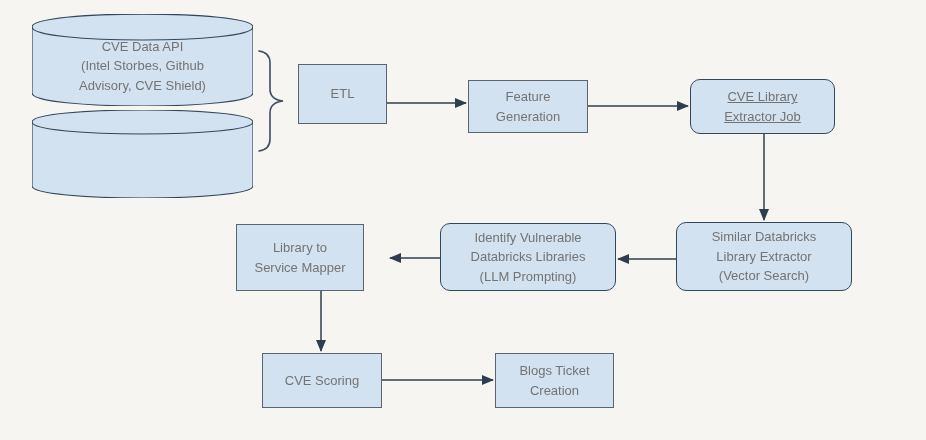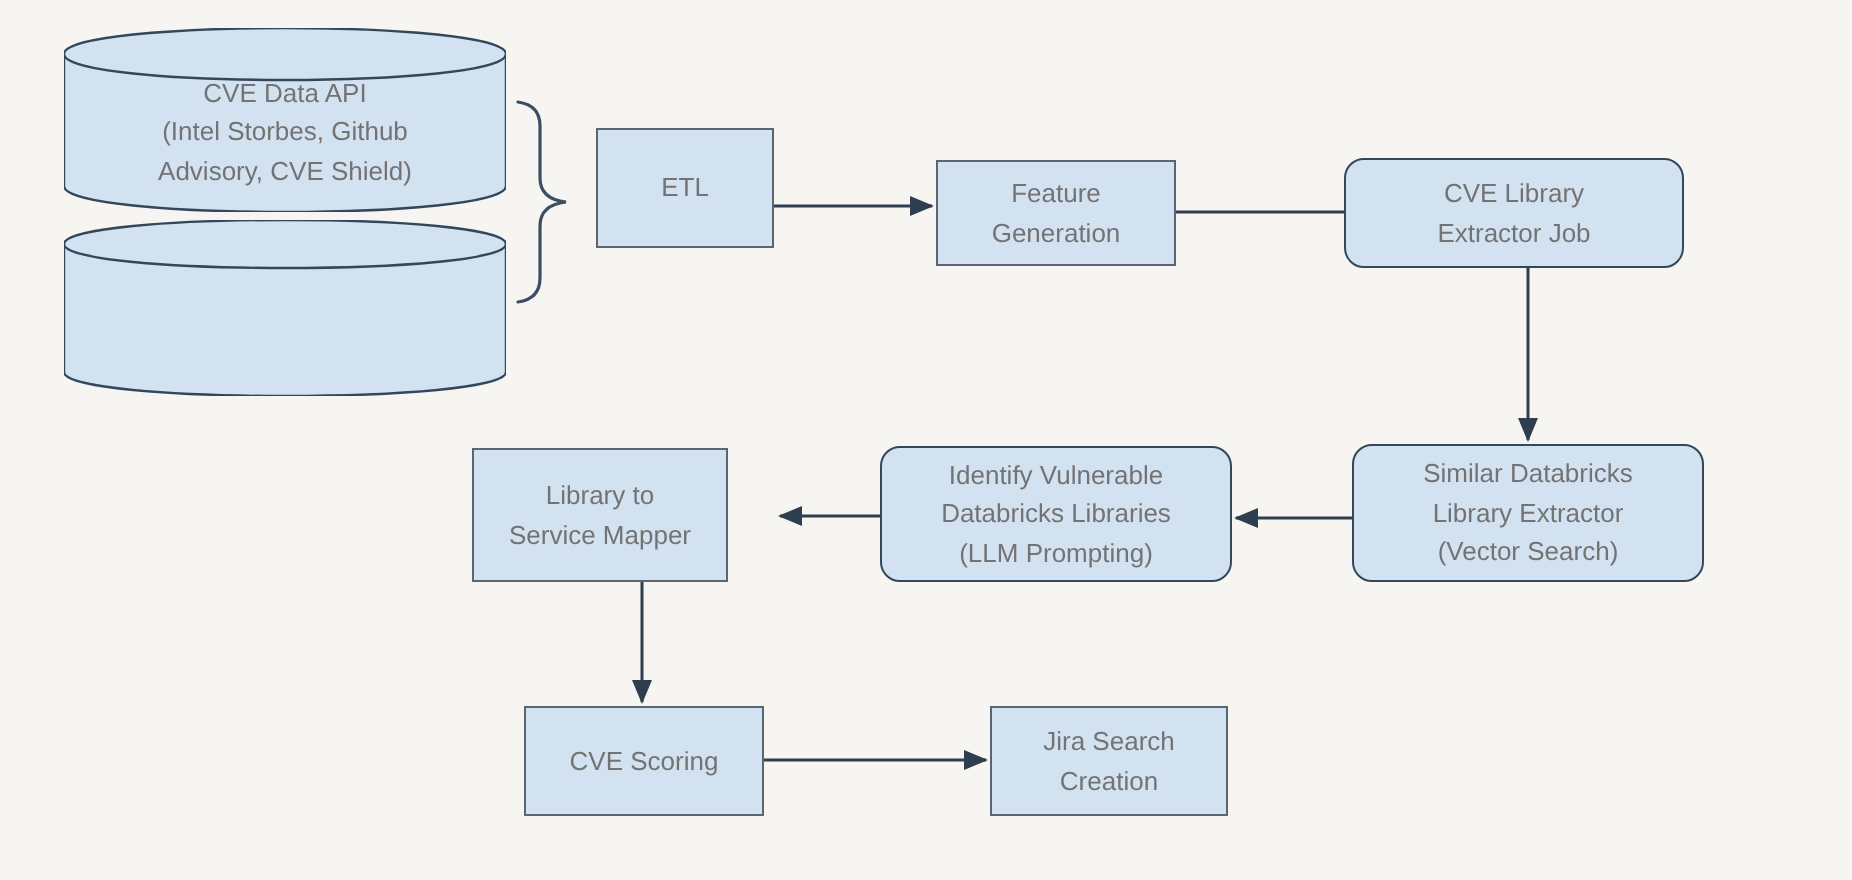--- a/index.html
+++ b/index.html
@@ -98,21 +98,21 @@
 
   <div class="node rect" style="left:298px; top:64px; width:89px; height:60px;">
     <div class="label">ETL</div>
   </div>
 
   <div class="node rect" style="left:468px; top:80px; width:120px; height:53px;">
     <div class="label">Feature
 Generation</div>
   </div>
 
-  <div class="node rounded" style="left:672px; top:79px; width:170px; height:55px;">
+  <div class="node rounded" style="left:690px; top:79px; width:145px; height:55px;text-decoration:underline;">
     <div class="label">CVE Library
 Extractor Job</div>
   </div>
 
   <div class="node rounded" style="left:676px; top:222px; width:176px; height:69px;">
     <div class="label">Similar Databricks
 Library Extractor
 (Vector Search)</div>
   </div>
 
@@ -125,17 +125,17 @@
   <div class="node rect" style="left:236px; top:224px; width:128px; height:67px;">
     <div class="label">Library to
 Service Mapper</div>
   </div>
 
   <div class="node rect" style="left:262px; top:353px; width:120px; height:55px;">
     <div class="label">CVE Scoring</div>
   </div>
 
   <div class="node rect" style="left:495px; top:353px; width:119px; height:55px;">
-    <div class="label">Jira Search
+    <div class="label">Blogs Ticket
 Creation</div>
   </div>
 
 </div>
 
 </body></html>

